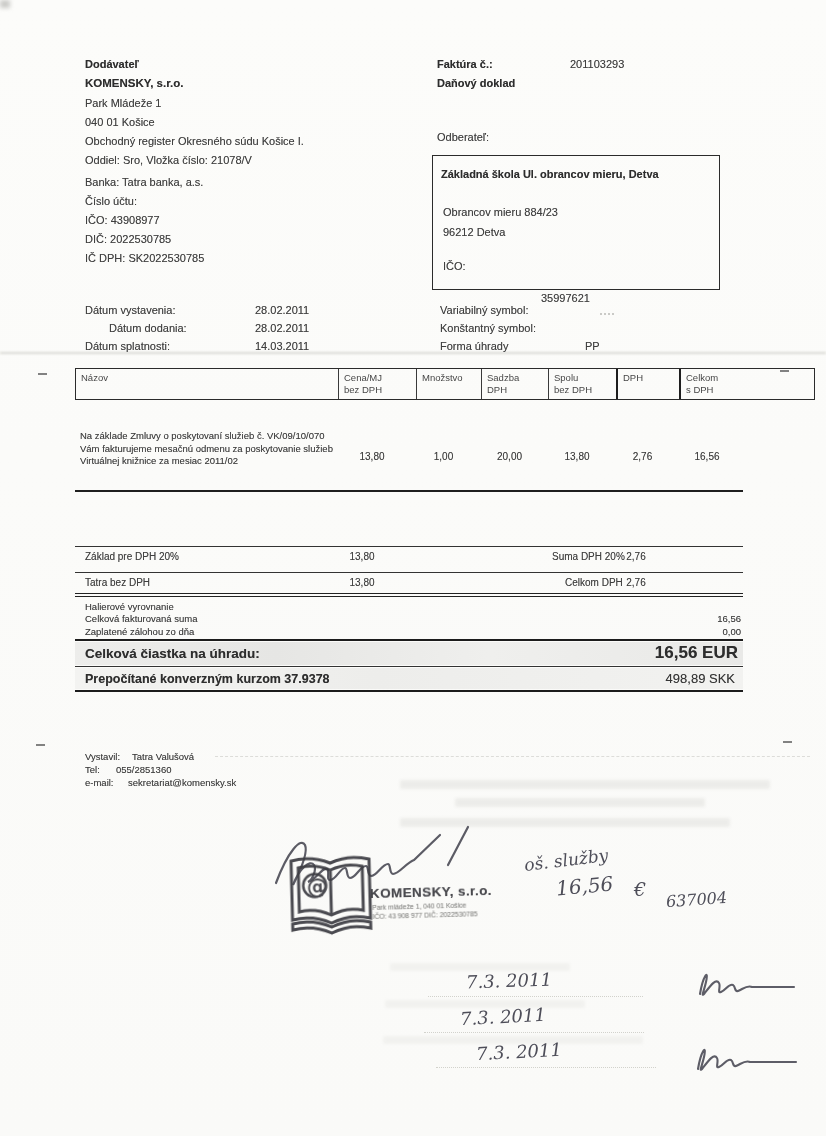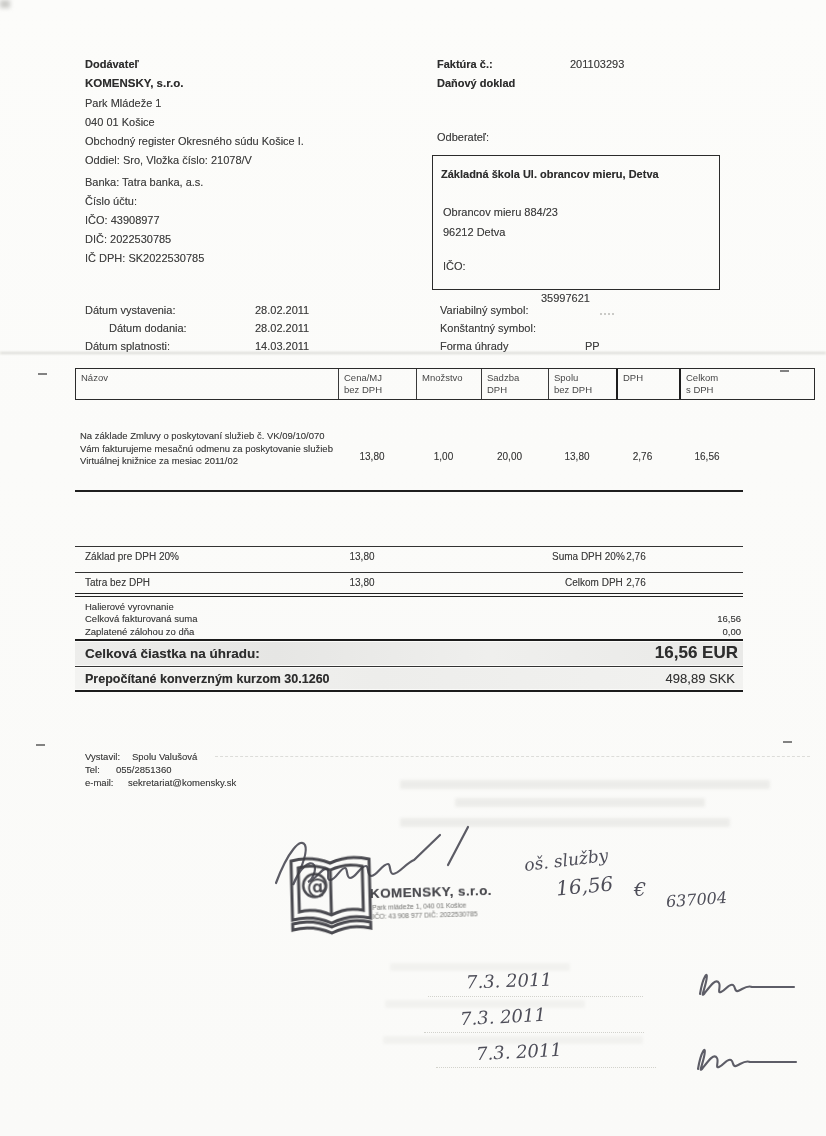--- a/index.html
+++ b/index.html
@@ -108,27 +108,27 @@
   <div class="t sm" style="left:653px;top:613px;width:88px;text-align:right;">16,56</div>
   <div class="t sm" style="left:85px;top:626px;">Zaplatené zálohou zo dňa</div>
   <div class="t sm" style="left:653px;top:626px;width:88px;text-align:right;">0,00</div>
   <div class="line" style="left:75px;top:639px;width:668px;height:2px;background:#1c1c1c;"></div>
 
   <div style="position:absolute;left:75px;top:642px;width:668px;height:23px;background:linear-gradient(90deg,#ededeb,#e6e6e4 30%,#efefed 62%,#e9e9e7);"></div>
   <div class="t b" style="left:85px;top:646px;font-size:13.5px;">Celková čiastka na úhradu:</div>
   <div class="t b" style="left:480px;top:643px;width:258px;text-align:right;font-size:17px;">16,56 EUR</div>
   <div class="line" style="left:75px;top:666px;width:668px;height:1px;"></div>
   <div style="position:absolute;left:75px;top:668px;width:668px;height:21px;background:linear-gradient(90deg,#f3f3f1,#ededeb 45%,#f2f2f0);"></div>
-  <div class="t b" style="left:85px;top:672px;font-size:12.5px;">Prepočítané konverzným kurzom 30.1260</div>
+  <div class="t b" style="left:85px;top:672px;font-size:12.5px;">Prepočítané konverzným kurzom 37.9378</div>
   <div class="t" style="left:543px;top:671px;width:192px;text-align:right;font-size:13px;color:#353535;">498,89 SKK</div>
   <div class="line" style="left:75px;top:690px;width:668px;height:2px;background:#1c1c1c;"></div>
 
 
   <div class="t sm" style="left:85px;top:751px;">Vystavil:</div>
-  <div class="t sm" style="left:132px;top:751px;">Spolu Valušová</div>
+  <div class="t sm" style="left:132px;top:751px;">Tatra Valušová</div>
   <div class="t sm" style="left:85px;top:764px;">Tel:</div>
   <div class="t sm" style="left:116px;top:764px;">055/2851360</div>
   <div class="t sm" style="left:85px;top:777px;">e-mail:</div>
   <div class="t sm" style="left:128px;top:777px;">sekretariat@komensky.sk</div>
   <div style="position:absolute;left:215px;top:756px;width:595px;border-top:1px dashed #b9b9b4;opacity:.45;"></div>
 
   <div class="ghost" style="left:400px;top:780px;width:370px;height:9px;"></div>
   <div class="ghost" style="left:455px;top:798px;width:250px;height:9px;"></div>
   <div class="ghost" style="left:400px;top:818px;width:330px;height:9px;"></div>
 

